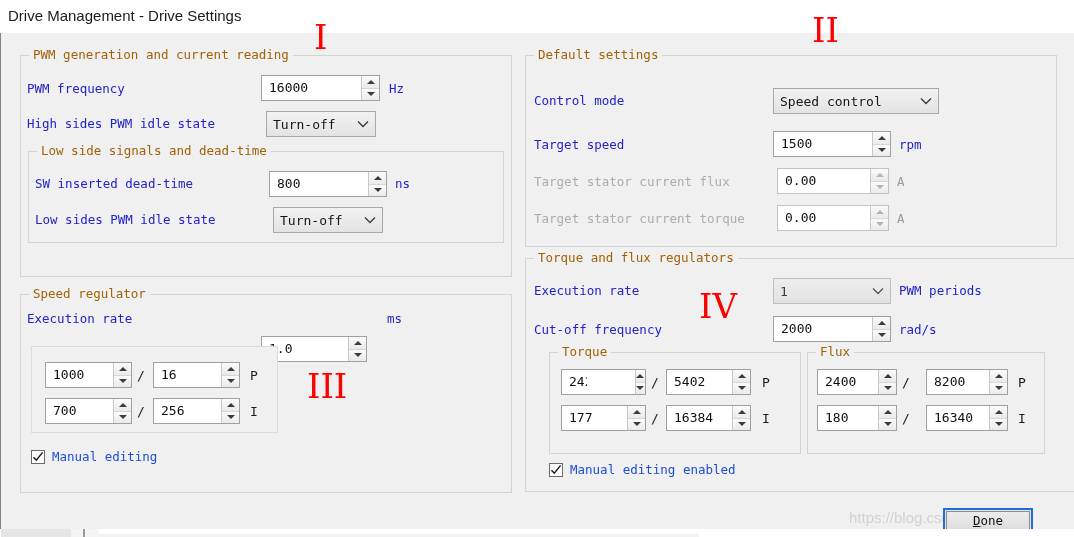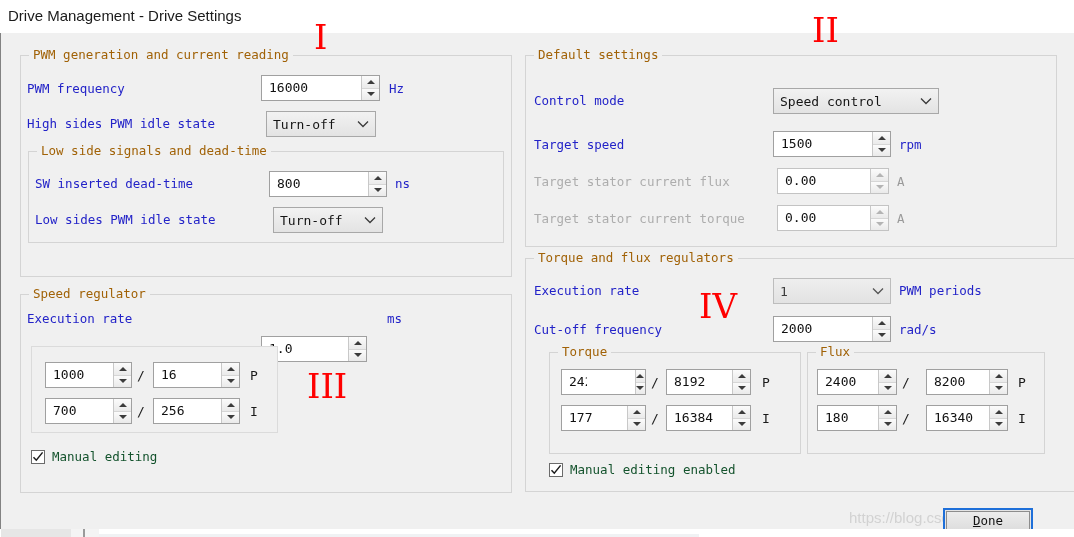--- a/index.html
+++ b/index.html
@@ -171,21 +171,21 @@
     background: #ffffff;
     position: relative;
     box-sizing: border-box;
     flex: 0 0 auto;
   }
   .checkrow .box svg { position: absolute; left: 0; top: 0; }
   .checkrow .ctxt {
     margin-left: 7px;
     font-family: "DejaVu Sans Mono", monospace;
     font-size: 12.5px;
-    color: #14532d;
+    color: #1d4ed8;
     white-space: nowrap;
   }
 
   
   .slash, .piletter {
     position: absolute;
     font-family: "DejaVu Sans Mono", monospace;
     font-size: 13px;
     color: #1a1a1a;
     white-space: nowrap;
@@ -509,21 +509,21 @@
         <div class="b up">
             <i></i>
           </div>
         <div class="b dn">
             <i></i>
           </div>
       </div>
     </div>
     <div class="slash" style="left:650px; top:342px;">/</div>
     <div class="spin" style="left:665px; top:336px; width:85px;">
-      <div class="val">8192</div>
+      <div class="val">5402</div>
       <div class="btns">
         <div class="b up">
             <i></i>
           </div>
         <div class="b dn">
             <i></i>
           </div>
       </div>
     </div>
     <div class="piletter" style="left:761px; top:342px;">P</div>

